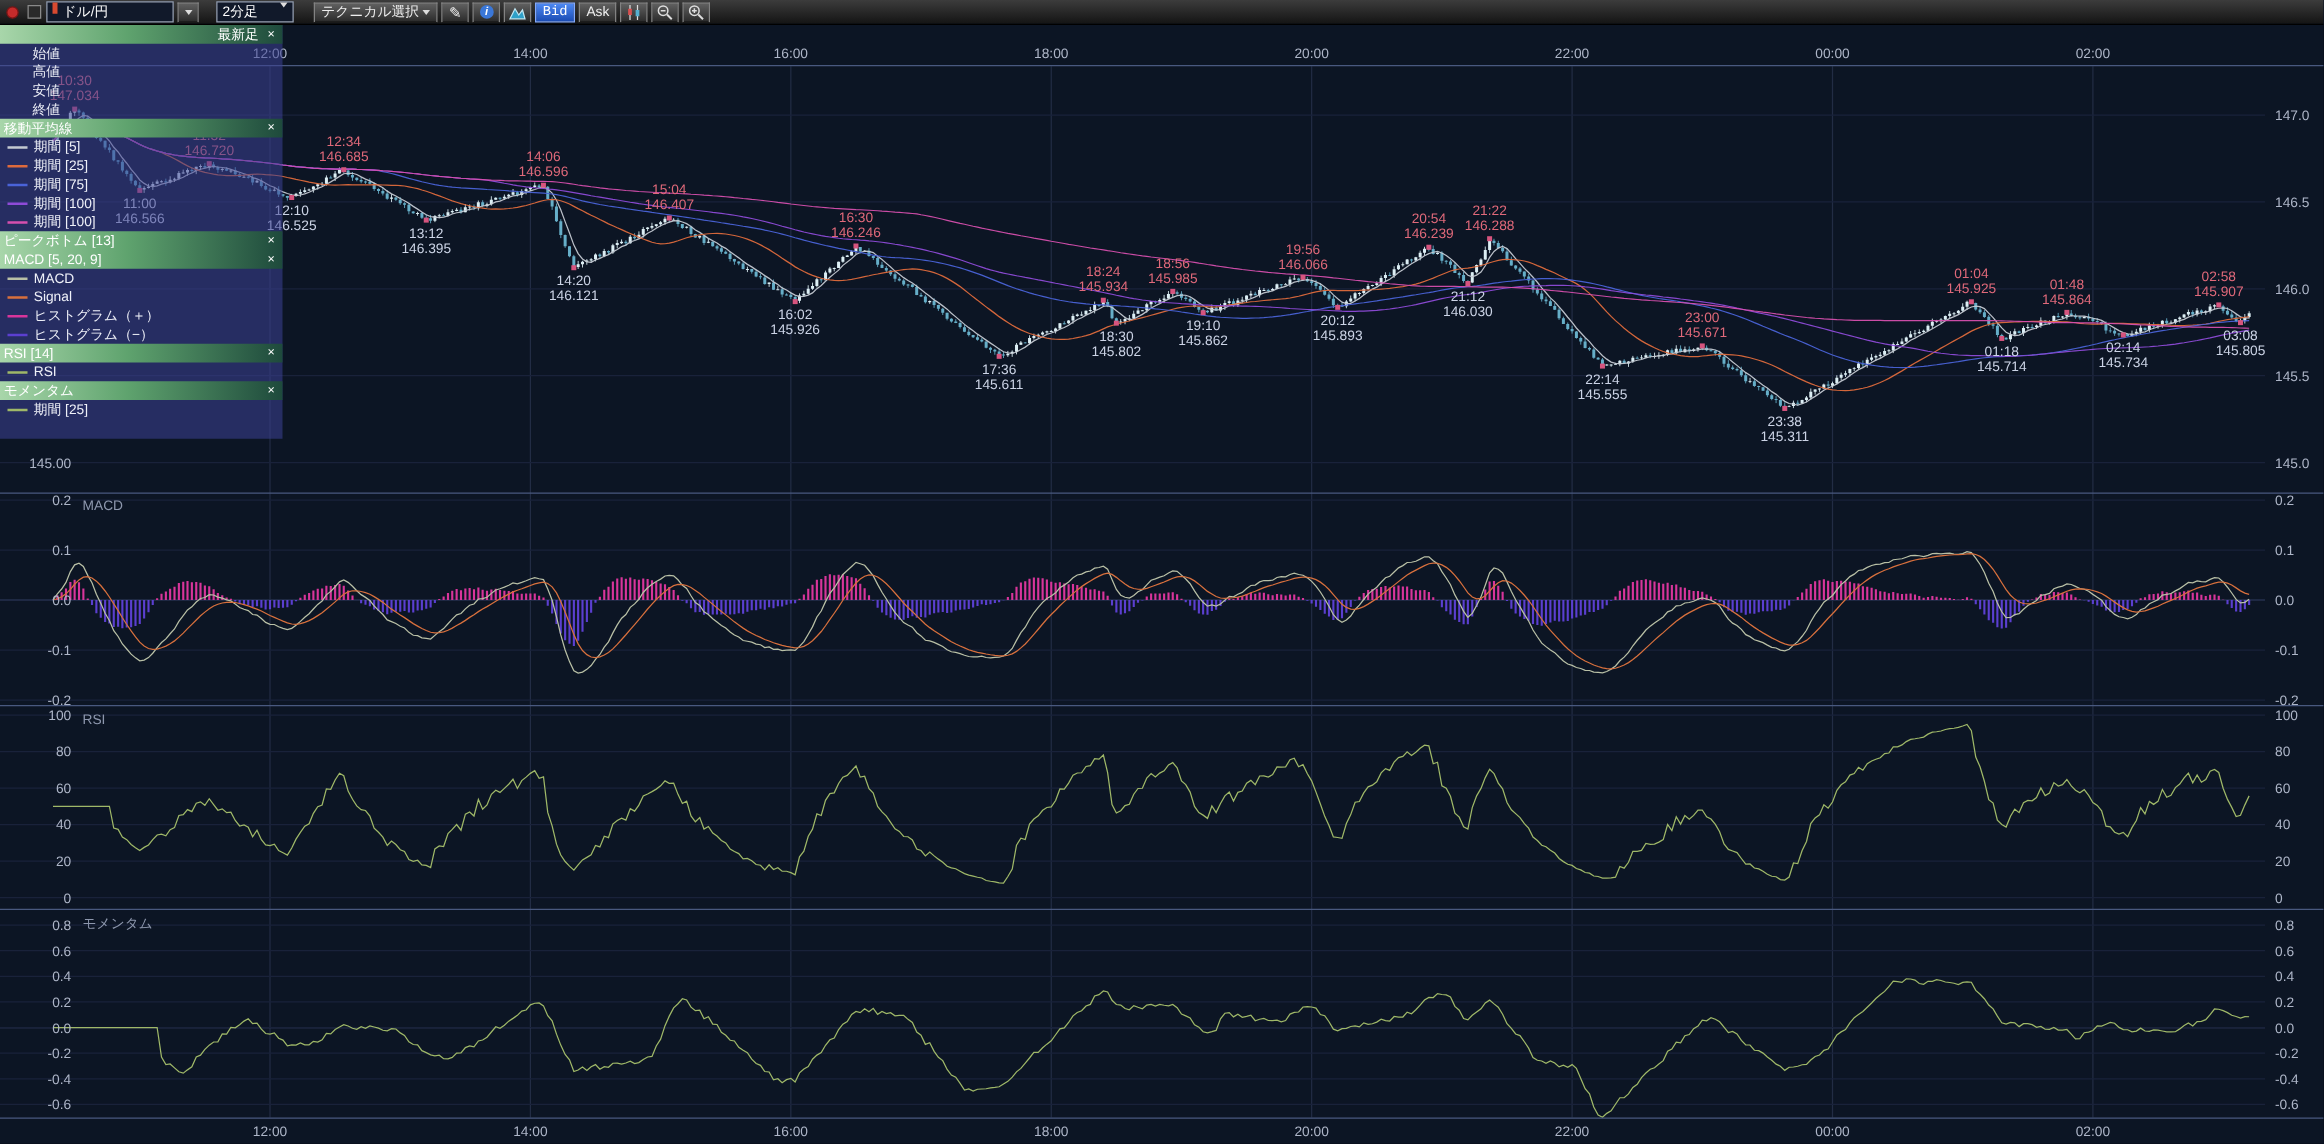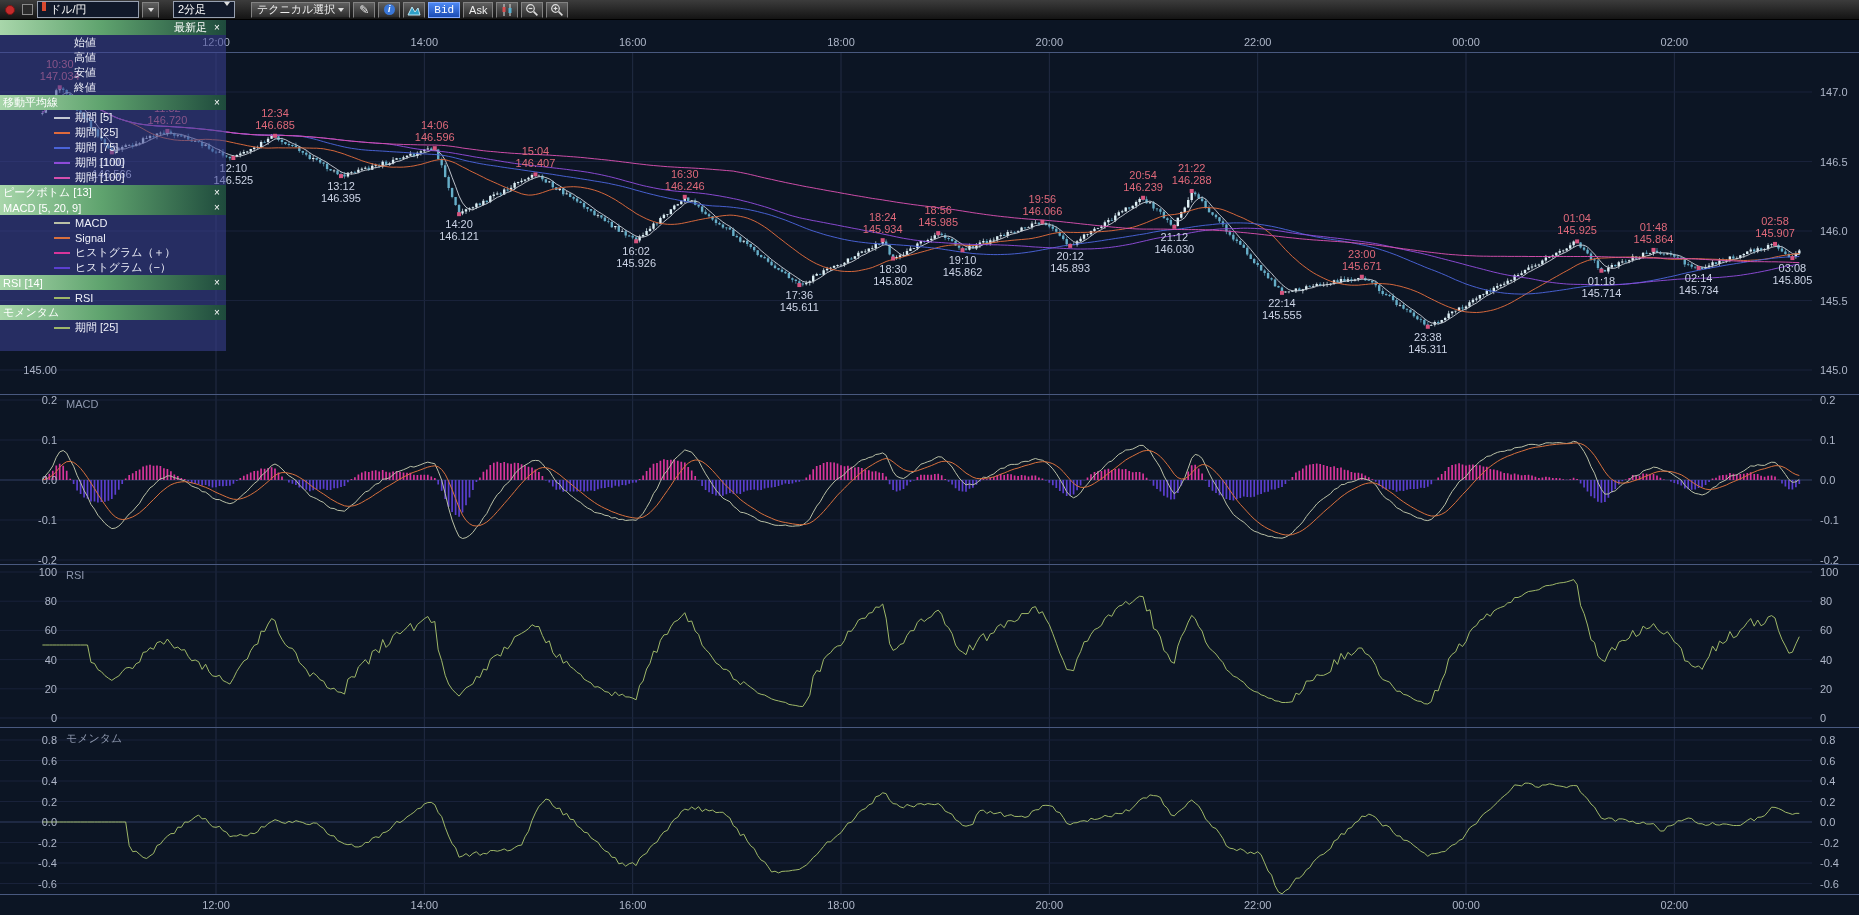--- a/index.html
+++ b/index.html
@@ -28,21 +28,21 @@
     color:#fff;font-size:9px;line-height:11px;text-align:center;font-style:italic;font-weight:bold;}
   .pencil{font-size:12px;color:#eee;}
   
   #legend-panel{position:absolute;left:0;top:20px;width:226px;height:331px;z-index:5;
     background:rgba(60,66,150,0.55);font-size:11px;color:#eef0f8;box-sizing:border-box;}
   .lp-header{height:15px;display:flex;align-items:center;gap:4px;padding:0 3px;
     background:linear-gradient(90deg,#a8d6aa 0%,#5fa36e 45%,#1e4a3c 100%);}
   .lp-htext{flex:1;color:#fff;white-space:nowrap;}
   .lp-right .lp-htext{text-align:right;}
   .lp-x{width:12px;text-align:center;color:#fff;font-size:10px;cursor:pointer;}
-  .lp-row{height:15px;display:flex;align-items:center;gap:5px;padding-left:6px;margin-left:48px;}
+  .lp-row{height:15px;display:flex;align-items:center;gap:5px;padding-left:6px;}
   .lp-row.indent{padding-left:26px;}
   .sw{width:16px;height:2px;display:inline-block;background:#ccc;}
   
   #chart-svg{position:absolute;left:0;top:0;z-index:1;}
   text{font-family:"Liberation Sans",sans-serif;}
 </style>
 </head>
 <body>
 
 <div id="app">

